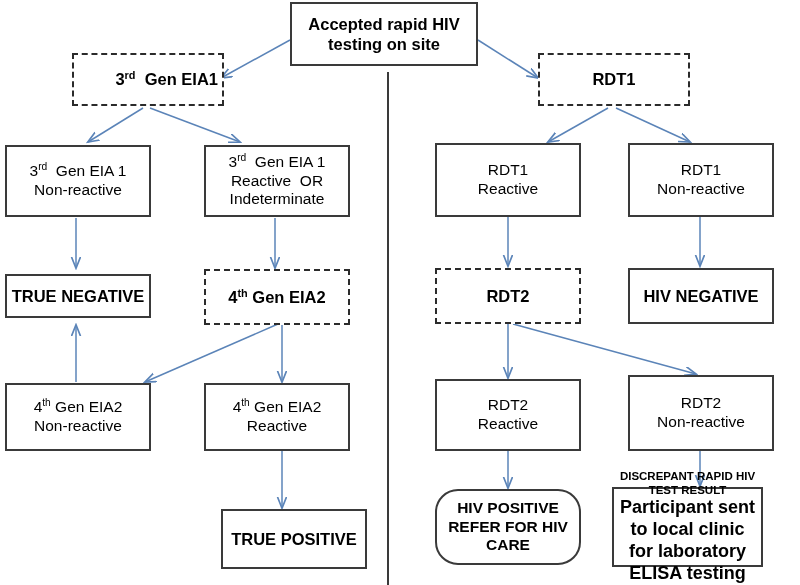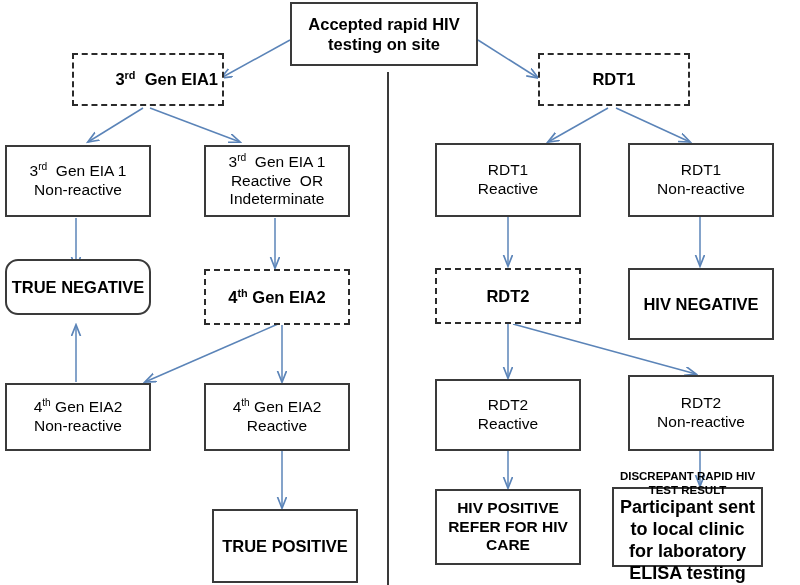--- a/index.html
+++ b/index.html
@@ -121,37 +121,37 @@
   </div>
 
   <div class="node solid normal t15" style="left:5px; top:145px; width:146px; height:72px;">
     <span>3<sup>rd</sup>&nbsp; Gen EIA 1<br>Non-reactive</span>
   </div>
 
   <div class="node solid normal t15" style="left:204px; top:145px; width:146px; height:72px;">
     <span>3<sup>rd</sup>&nbsp; Gen EIA 1<br>Reactive&nbsp; OR<br>Indeterminate</span>
   </div>
 
-  <div class="node solid bold t16" style="left:5px; top:259px; width:146px; height:56px;border-radius:13px;">
+  <div class="node solid bold t16" style="left:5px; top:274px; width:146px; height:44px;">
     <span>TRUE NEGATIVE</span>
   </div>
 
   <div class="node dashed bold t16" style="left:204px; top:269px; width:146px; height:56px;">
     <span>4<sup>th</sup> Gen EIA2</span>
   </div>
 
   <div class="node solid normal t15" style="left:5px; top:383px; width:146px; height:68px;">
     <span>4<sup>th</sup> Gen EIA2<br>Non-reactive</span>
   </div>
 
   <div class="node solid normal t15" style="left:204px; top:383px; width:146px; height:68px;">
     <span>4<sup>th</sup> Gen EIA2<br>Reactive</span>
   </div>
 
-  <div class="node solid bold t16" style="left:212px; top:509px; width:146px; height:74px;">
+  <div class="node solid bold t16" style="left:221px; top:509px; width:146px; height:60px;">
     <span>TRUE POSITIVE</span>
   </div>
 
   <div class="node dashed bold t16" style="left:538px; top:53px; width:152px; height:53px;">
     <span>RDT1</span>
   </div>
 
   <div class="node solid normal t15" style="left:435px; top:143px; width:146px; height:74px;">
     <span class="lines">RDT1
 Reactive</span>
@@ -159,35 +159,35 @@
 
   <div class="node solid normal t15" style="left:628px; top:143px; width:146px; height:74px;">
     <span class="lines">RDT1
 Non-reactive</span>
   </div>
 
   <div class="node dashed bold t16" style="left:435px; top:268px; width:146px; height:56px;">
     <span>RDT2</span>
   </div>
 
-  <div class="node solid bold t16" style="left:628px; top:268px; width:146px; height:72px;">
+  <div class="node solid bold t16" style="left:628px; top:268px; width:146px; height:56px;">
     <span>HIV NEGATIVE</span>
   </div>
 
   <div class="node solid normal t15" style="left:435px; top:379px; width:146px; height:72px;">
     <span class="lines">RDT2
 Reactive</span>
   </div>
 
   <div class="node solid normal t15" style="left:628px; top:375px; width:146px; height:76px;">
     <span class="lines">RDT2
 Non-reactive</span>
   </div>
 
-  <div class="node solid bold t15" style="left:435px; top:489px; width:146px; height:76px;">
+  <div class="node solid bold t15" style="left:435px; top:489px; width:146px; height:76px;border-radius:23px;">
     <span class="lines">HIV POSITIVE
 REFER FOR HIV
 CARE</span>
   </div>
 
   <div class="node solid bold t11" style="left:612px; top:487px; width:151px; height:80px; flex-direction:column; gap:0;">
     <span class="lines">DISCREPANT RAPID HIV
 TEST RESULT</span>
     <span class="lines t12">Participant sent to local clinic
 for laboratory ELISA testing</span>

